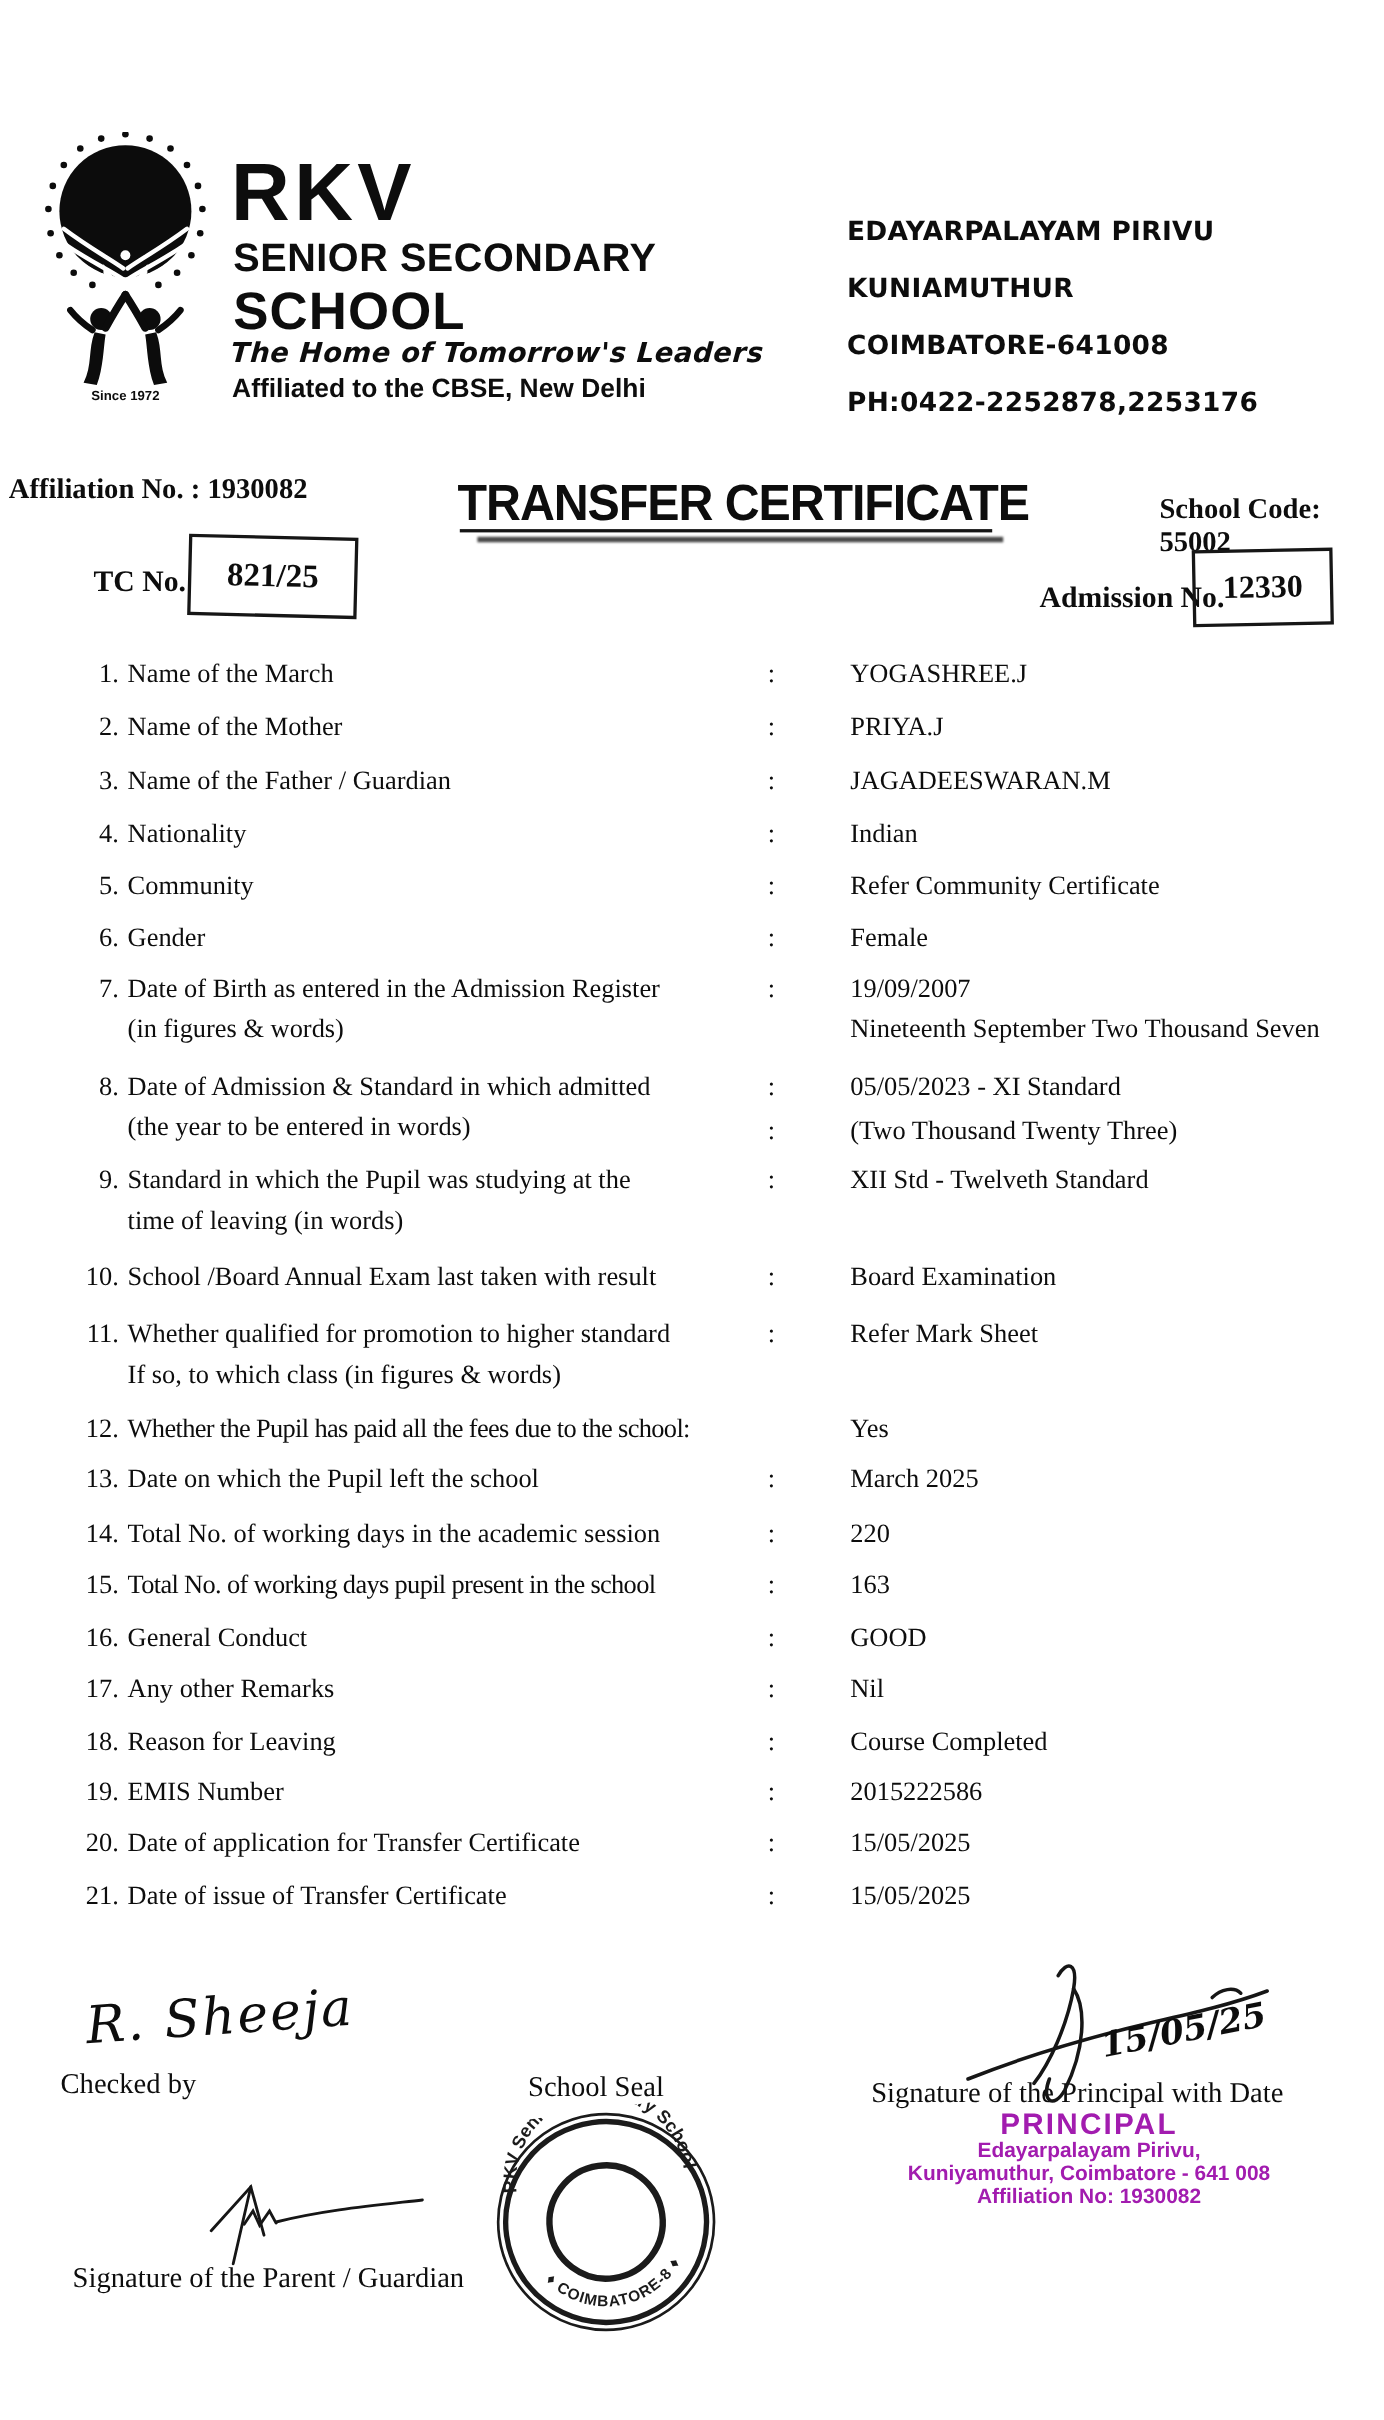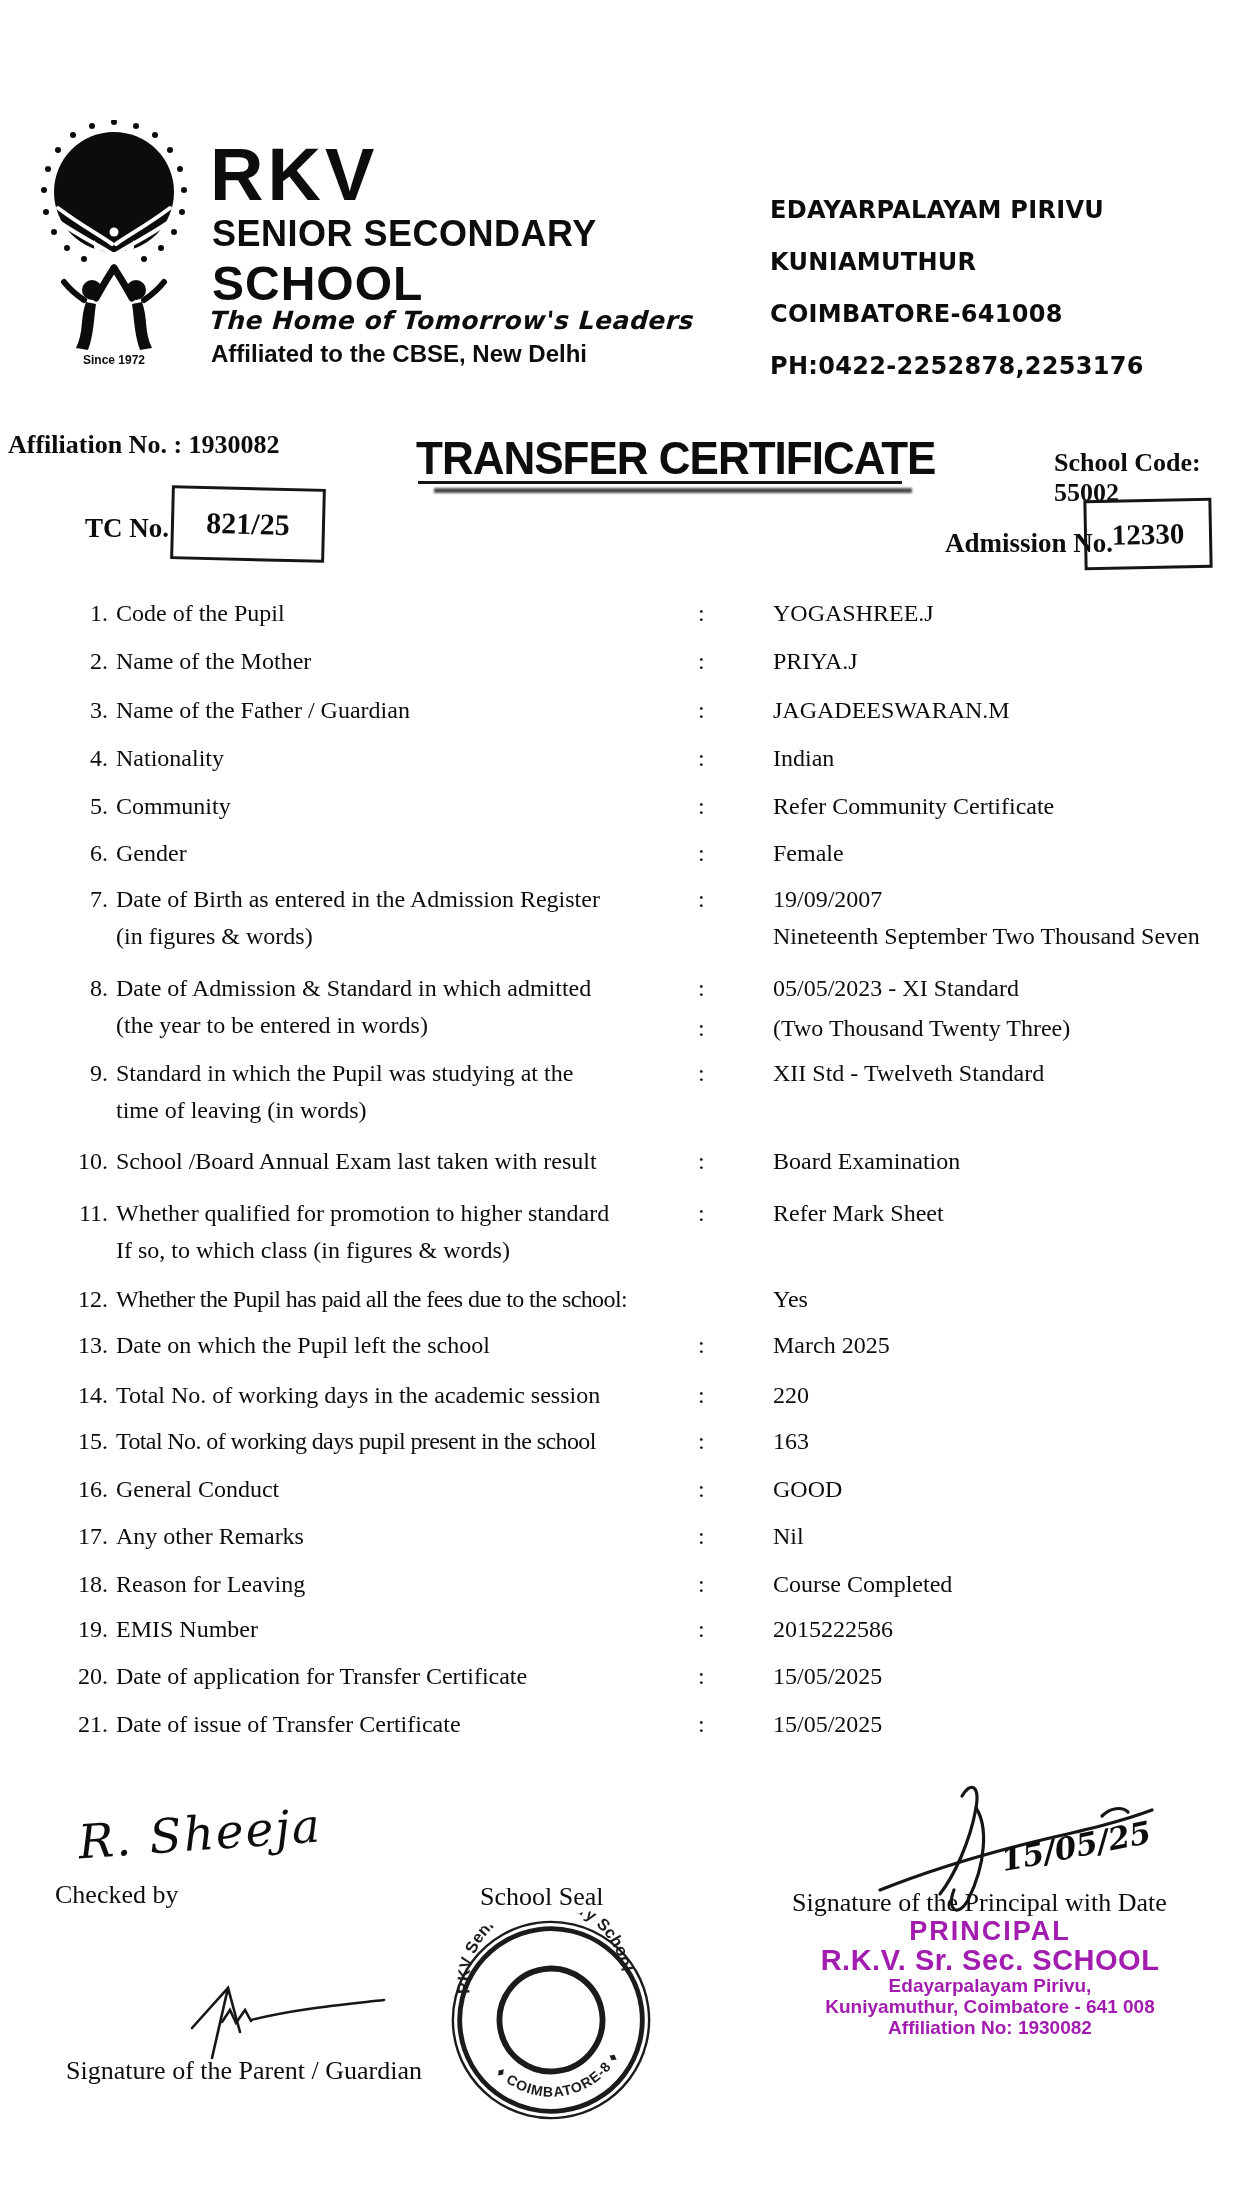--- a/index.html
+++ b/index.html
@@ -141,21 +141,21 @@
   </div>
   <div class="adm-label">Admission No.</div>
   <div class="adm-box">
     <span>12330</span>
   </div>
 
   <div class="items">
 
     <div class="row" style="top:600px">
       <span class="num">1.</span>
-      <span class="lbl">Code of the Pupil</span>
+      <span class="lbl">Name of the March</span>
       <span class="col">:</span>
       <span class="val">YOGASHREE.J</span>
     </div>
 
     <div class="row" style="top:648px">
       <span class="num">2.</span>
       <span class="lbl">Name of the Mother</span>
       <span class="col">:</span>
       <span class="val">PRIYA.J</span>
     </div>
@@ -310,21 +310,20 @@
       <path d="M92,18 C100,4 110,6 106,30 C100,64 84,98 70,116"></path>
       <path d="M106,30 C118,48 116,86 98,122 C88,140 76,132 84,112"></path>
       <path d="M10,112 C60,92 120,74 180,60 C215,52 250,44 282,32"></path>
       <path d="M232,38 C240,30 252,28 258,34"></path>
     </g>
   </svg>
   <div class="sig-date">15/05/25</div>
 
   <div class="stamp">
     <div class="s1">PRINCIPAL</div>
-    <div class="s2">R.K.V. Sr. Sec. SCHOOL</div>
     <div class="s3">Edayarpalayam Pirivu,</div>
     <div class="s3">Kuniyamuthur, Coimbatore - 641 008</div>
     <div class="s3">Affiliation No: 1930082</div>
   </div>
 
   <svg class="sig-parent" viewBox="0 0 240 82" xmlns="http://www.w3.org/2000/svg">
     <g stroke="#161616" stroke-width="2.6" fill="none" stroke-linecap="round">
       <path d="M42,48 L78,8 L90,52"></path>
       <path d="M78,8 L62,78"></path>
       <path d="M72,42 l8,-12 l6,13 l9,-13 l6,11"></path>

